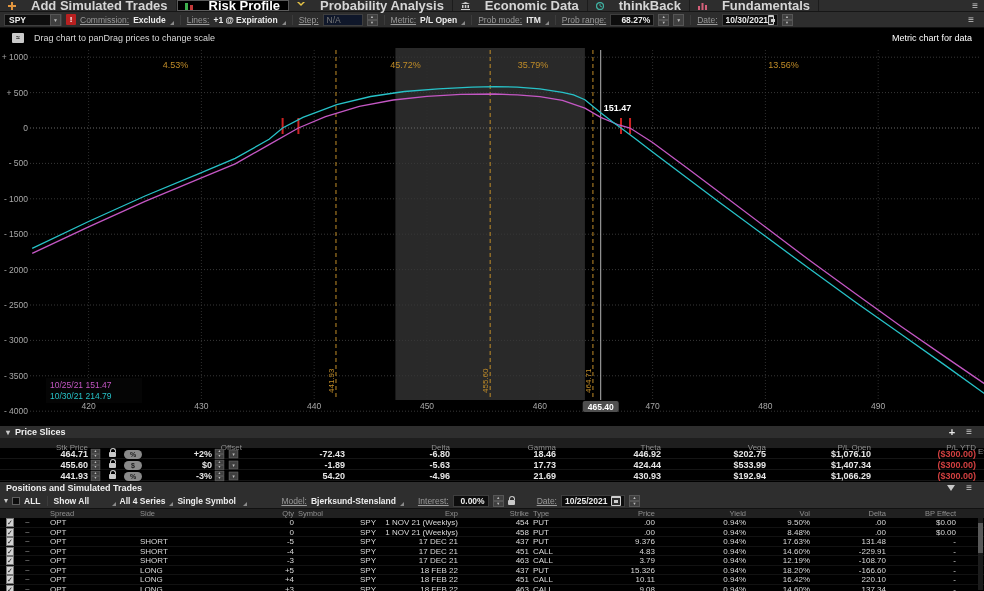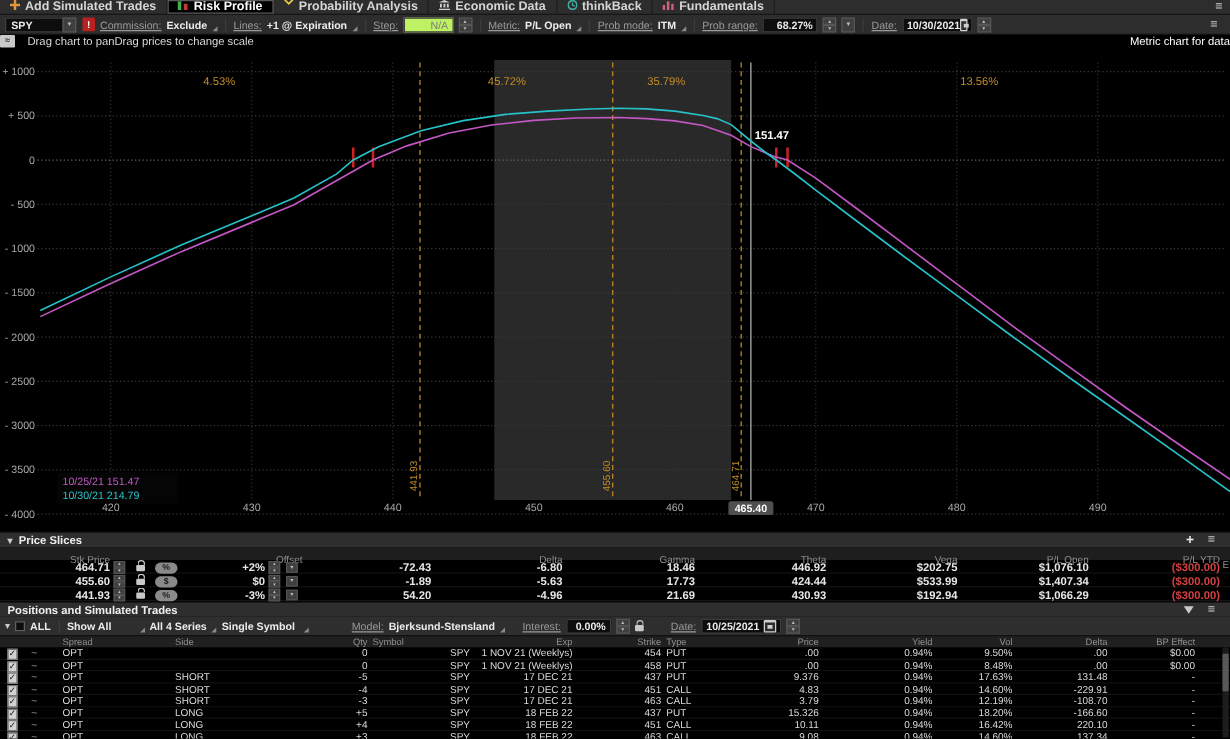--- a/index.html
+++ b/index.html
@@ -1,42 +1,42 @@
 <!DOCTYPE html>
 <html><head>
 <meta charset="utf-8">
 <style>
   html,body{margin:0;padding:0;background:#000;}
   *{box-sizing:border-box;font-family:"Liberation Sans",sans-serif;}
   .app{position:relative;width:984px;height:591px;background:#000;overflow:hidden;color:#ccc;}
   
   .tabbar{display:flex;align-items:stretch;height:12px;background:#2d2d2d;border-bottom:1px solid #161616;}
-  .tab{display:flex;align-items:center;gap:4px;padding:0 8px;font-size:10px;font-weight:bold;color:#d6d6d6;border-right:1px solid #1c1c1c;cursor:default;}
+  .tab{display:flex;align-items:center;gap:15px;padding:0 8px;font-size:13px;font-weight:bold;color:#d6d6d6;border-right:1px solid #1c1c1c;cursor:default;}
   .tab.active{background:#000;outline:1px solid #5a5a5a;outline-offset:-1px;color:#fff;}
   .grow{flex:1;}
   .burger{font-size:10px;color:#c9c9c9;padding:0 6px;line-height:12px;}
   
   .toolbar{display:flex;align-items:center;height:16px;background:#2d2d2d;border-bottom:1px solid #111;padding:0 4px;gap:4px;font-size:8.5px;}
   .lbl{color:#9a9a9a;white-space:nowrap;text-decoration:underline;}
   .val{color:#ececec;font-weight:bold;white-space:nowrap;}
   .corner{width:0;height:0;border-left:4px solid transparent;border-bottom:4px solid #8a8a8a;align-self:flex-end;margin-bottom:2px;}
   .inp{display:flex;align-items:center;background:#0d0d0d;border:1px solid #3e3e3e;height:12px;padding:0 3px;color:#ececec;font-weight:bold;font-size:8.5px;}
-  .inp.dis{background:#bef264;color:#787878;font-weight:normal;justify-content:flex-end;}
+  .inp.dis{background:#0f172a;color:#787878;font-weight:normal;justify-content:flex-start;}
   .stepper{display:inline-flex;flex-direction:column;width:11px;height:12px;}
   .stepper span{flex:1;background:#3f3f3f;border:1px solid #565656;color:#bbb;font-size:4px;line-height:4px;text-align:center;}
   .ddbtn{width:11px;height:12px;background:#3f3f3f;border:1px solid #565656;color:#bbb;font-size:5px;line-height:10px;text-align:center;}
   .alert{width:10px;height:11px;background:#b92020;color:#fff;font-weight:bold;font-size:8px;text-align:center;line-height:11px;border-radius:1px;}
   .sep{width:1px;height:10px;background:#3c3c3c;margin:0 2px;}
   .lock{width:7px;height:5px;background:#c9c9c9;border-radius:1px;position:relative;margin-top:3px;}
   .lock:before{content:"";position:absolute;left:1px;top:-4px;width:4px;height:3px;border:1px solid #c9c9c9;border-bottom:none;border-radius:3px 3px 0 0;}
   .cal{width:10px;height:10px;background:#cfcfcf;border-radius:1px;position:relative;}
   .cal:before{content:"";position:absolute;top:2px;left:1px;right:1px;bottom:1px;background:#2d2d2d;}
   .cal:after{content:"";position:absolute;top:4px;left:3px;width:4px;height:3px;background:#cfcfcf;}
   
-  .chead{display:flex;align-items:flex-start;height:20px;background:#000;padding:0 0;gap:10px;font-size:9px;color:#d9d9d9;}
+  .chead{display:flex;align-items:center;height:20px;background:#000;padding:0 12px;gap:10px;font-size:9px;color:#d9d9d9;}
   .chbox{width:12px;height:10px;background:#c9c9c9;border-radius:1px;color:#222;font-size:7px;line-height:9px;text-align:center;font-weight:bold;}
   
   .chart{position:relative;width:984px;height:368px;background:#000;}
   
   .secbar{display:flex;align-items:center;height:13px;background:#2e2e2e;padding:0 6px;gap:5px;font-size:9px;font-weight:bold;color:#f0f0f0;border-top:1px solid #000;}
   .chev{color:#c9c9c9;font-size:8px;}
   .plus{color:#e8e8e8;font-size:11px;font-weight:bold;line-height:10px;}
   .funnel{width:0;height:0;border-left:4px solid transparent;border-right:4px solid transparent;border-top:6px solid #c9c9c9;}
   
   .slhead,.slrow{display:grid;grid-template-columns:90px 14px 16px 28px 66px 14px 16px 103px 105px 106px 105px 105px 105px 105px 1fr;align-items:center;}

